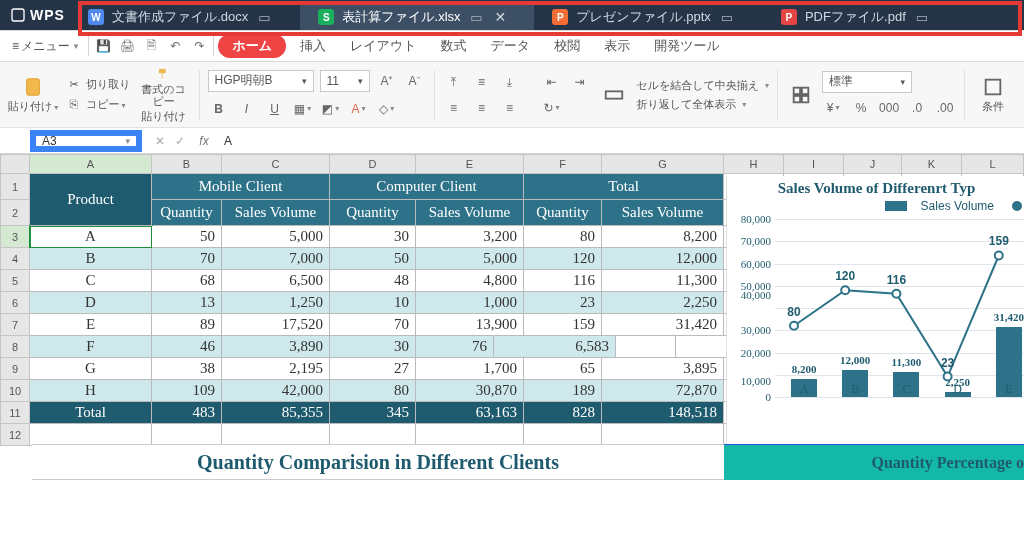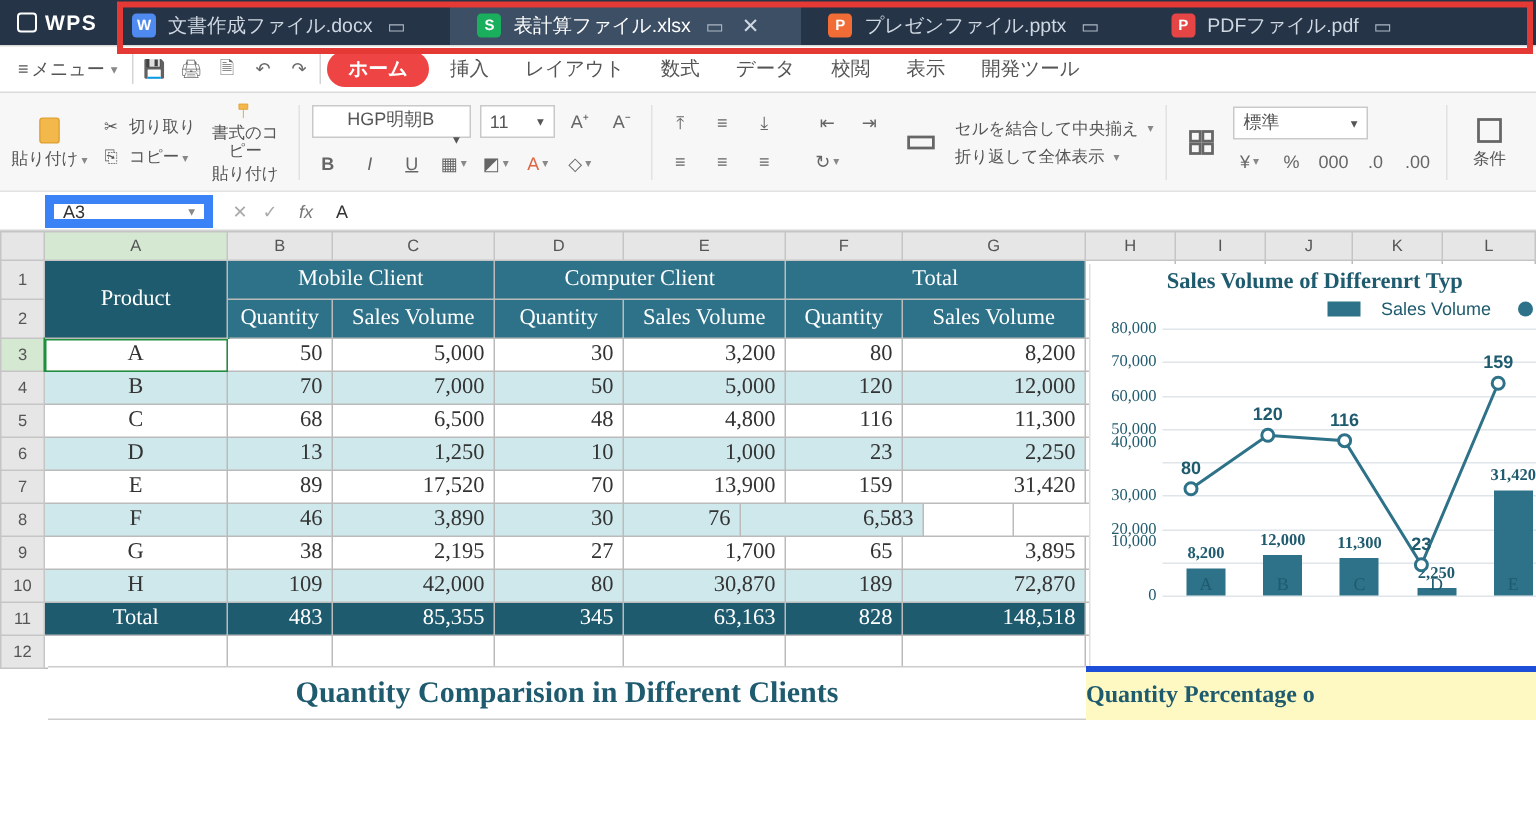--- a/index.html
+++ b/index.html
@@ -85,21 +85,21 @@
   .bars{position:absolute;left:44px;right:0;bottom:18px;top:0;}
   .barwrap{position:absolute;bottom:0;width:46px;display:flex;flex-direction:column;align-items:center;}
   .bar{width:26px;background:#2d7288;}
   .bar-lbl{position:absolute;font-size:11px;color:#1f5b6e;font-family:"Times New Roman",serif;font-weight:bold;}
   .catlbl{position:absolute;bottom:0;font-size:12px;color:#1f5b6e;font-family:"Times New Roman",serif;transform:translateX(-50%);}
   svg.line{position:absolute;left:44px;bottom:18px;overflow:visible;}
 
   .lowerband{position:absolute; left:32px; top:290px; right:0; height:36px; display:flex;}
   .lower-title{font-family:"Times New Roman",serif;color:#1f5b6e;font-size:20px;font-weight:bold;}
   .lower-left{width:692px;border:1px solid #ccc;border-left:none;border-right:none;display:flex;align-items:center;justify-content:center;background:#fff;}
-  .lower-right{flex:1;border-top:4px solid #1d4ed8;display:flex;align-items:center;justify-content:flex-start;background:#fef9c3;}
+  .lower-right{flex:1;border-top:1px solid #1d4ed8;display:flex;align-items:center;justify-content:flex-end;background:#14b8a6;}
 </style>
 </head>
 <body>
 
 <div class="tab-row-highlight"></div>
 
 <div class="titlebar">
   <div class="wps-logo">
     <svg viewBox="0 0 24 24" fill="none" stroke="#fff" stroke-width="2">
         <rect x="3" y="3" width="18" height="18" rx="3"></rect>
@@ -181,21 +181,21 @@
         </svg>
       <span>書式のコピー</span>
         <span>貼り付け</span>
     </div>
   </div>
   <div class="rsep"></div>
 
   <div class="rgroup">
     <div class="rstack" style="gap:6px;">
       <div class="btnrow">
-        <div class="selbox" style="width:106px;flex-direction:column;">
+        <div class="selbox" style="width:106px;">
             <span>HGP明朝B</span>
             <span style="margin-left:auto;font-size:9px;">▾</span>
           </div>
         <div class="selbox" style="width:50px;">
             <span>11</span>
             <span style="margin-left:auto;font-size:9px;">▾</span>
           </div>
         <span class="rsquare">A⁺</span>
         <span class="rsquare">A⁻</span>
       </div>
@@ -487,21 +487,21 @@
   <div class="chart1">
     <div class="chart-title">Sales Volume of Differenrt Typ</div>
     <div class="legend">
       <span class="lg-sw"></span>
       <span>Sales Volume</span>
       <span class="lg-dot" style="margin-left:4px;"></span>
     </div>
     <div class="plot" id="plot">
         <div class="yaxis">
           <span class="ytick" style="top:178px;">0</span>
-          <span class="ytick" style="top:142px;">10,000</span>
+          <span class="ytick" style="top:162px;">10,000</span>
           <span class="ytick" style="top:133.5px;">20,000</span>
           <span class="ytick" style="top:111.25px;">30,000</span>
           <span class="ytick" style="top:76px;">40,000</span>
           <span class="ytick" style="top:66.75px;">50,000</span>
           <span class="ytick" style="top:44.5px;">60,000</span>
           <span class="ytick" style="top:22px;">70,000</span>
           <span class="ytick" style="top:0px;">80,000</span>
         </div>
         <div class="grid" style="top:178px;"></div>
         <div class="grid" style="top:155.75px;"></div>

